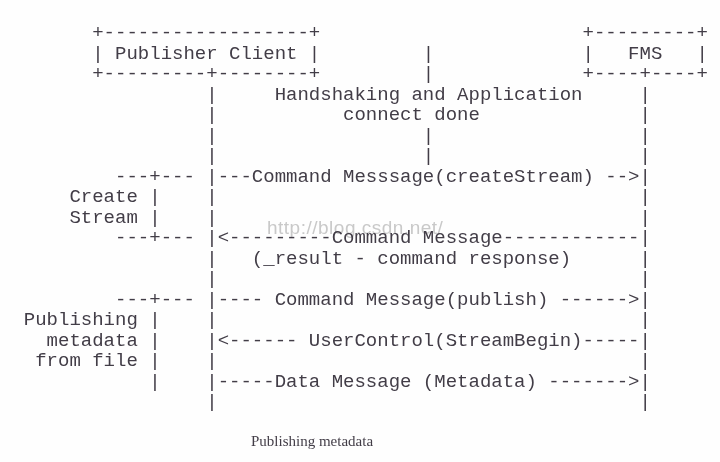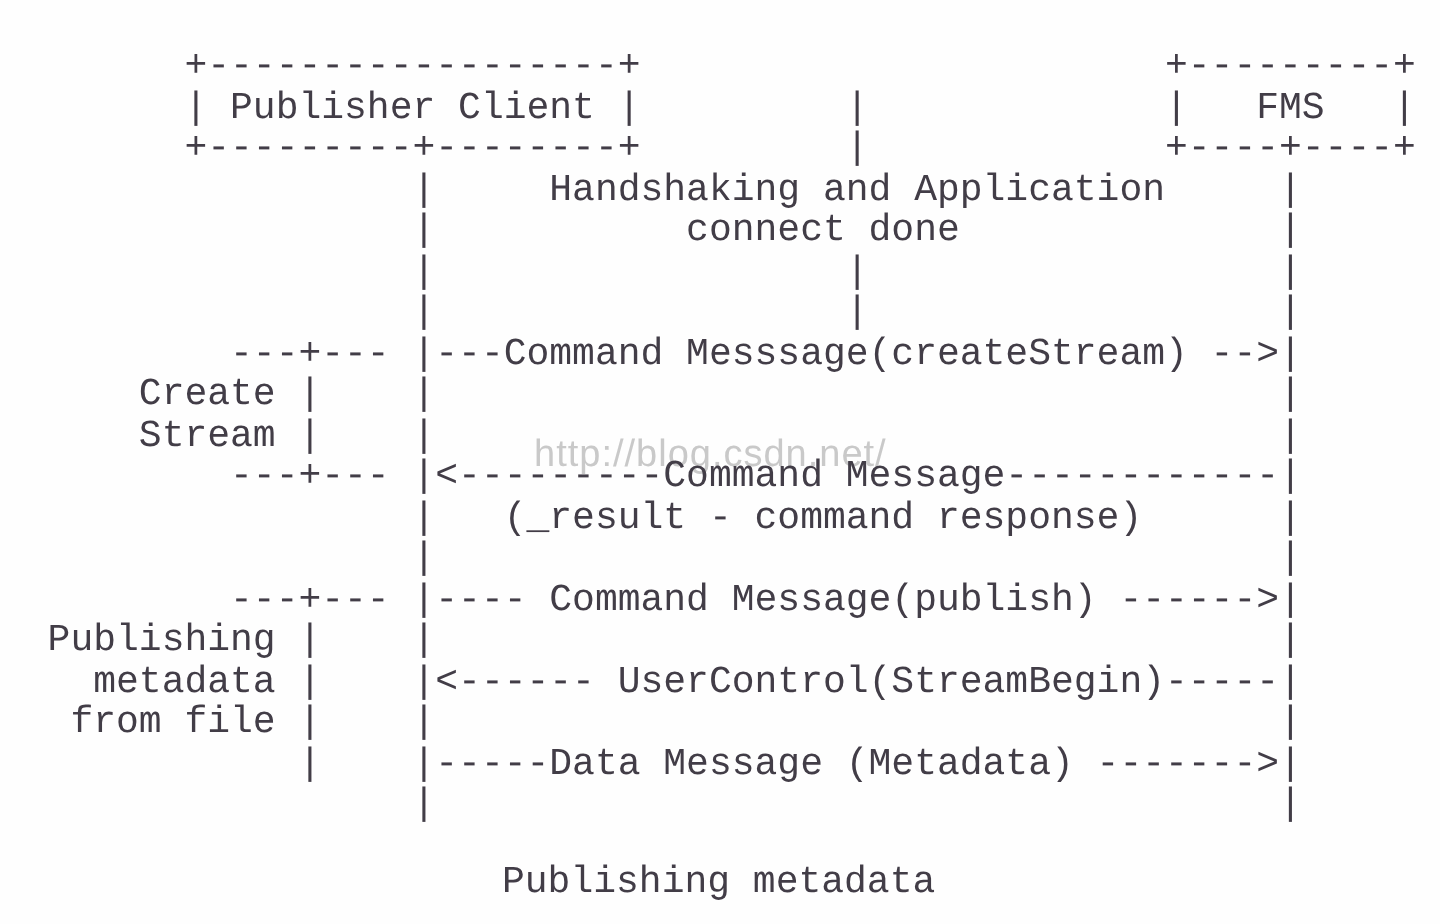--- a/index.html
+++ b/index.html
@@ -32,22 +32,22 @@
     font-size: 19px;
     letter-spacing: 0.5px;
     color: var(--watermark, #c9c9c9);
     white-space: pre;
     z-index: 1;
   }
   .caption {
     position: absolute;
     left: 251px;
     top: 431px;
-    font-family: Liberation Mono, monospace;
-    font-size: 19px;
+    font-family: Liberation Serif, serif;
+    font-size: 15px;
     line-height: 20.5px;
     color: var(--text, #423d47);
     white-space: pre;
     z-index: 2;
   }
 </style>
 </head>
 <body>
 
 <div class="stage">

